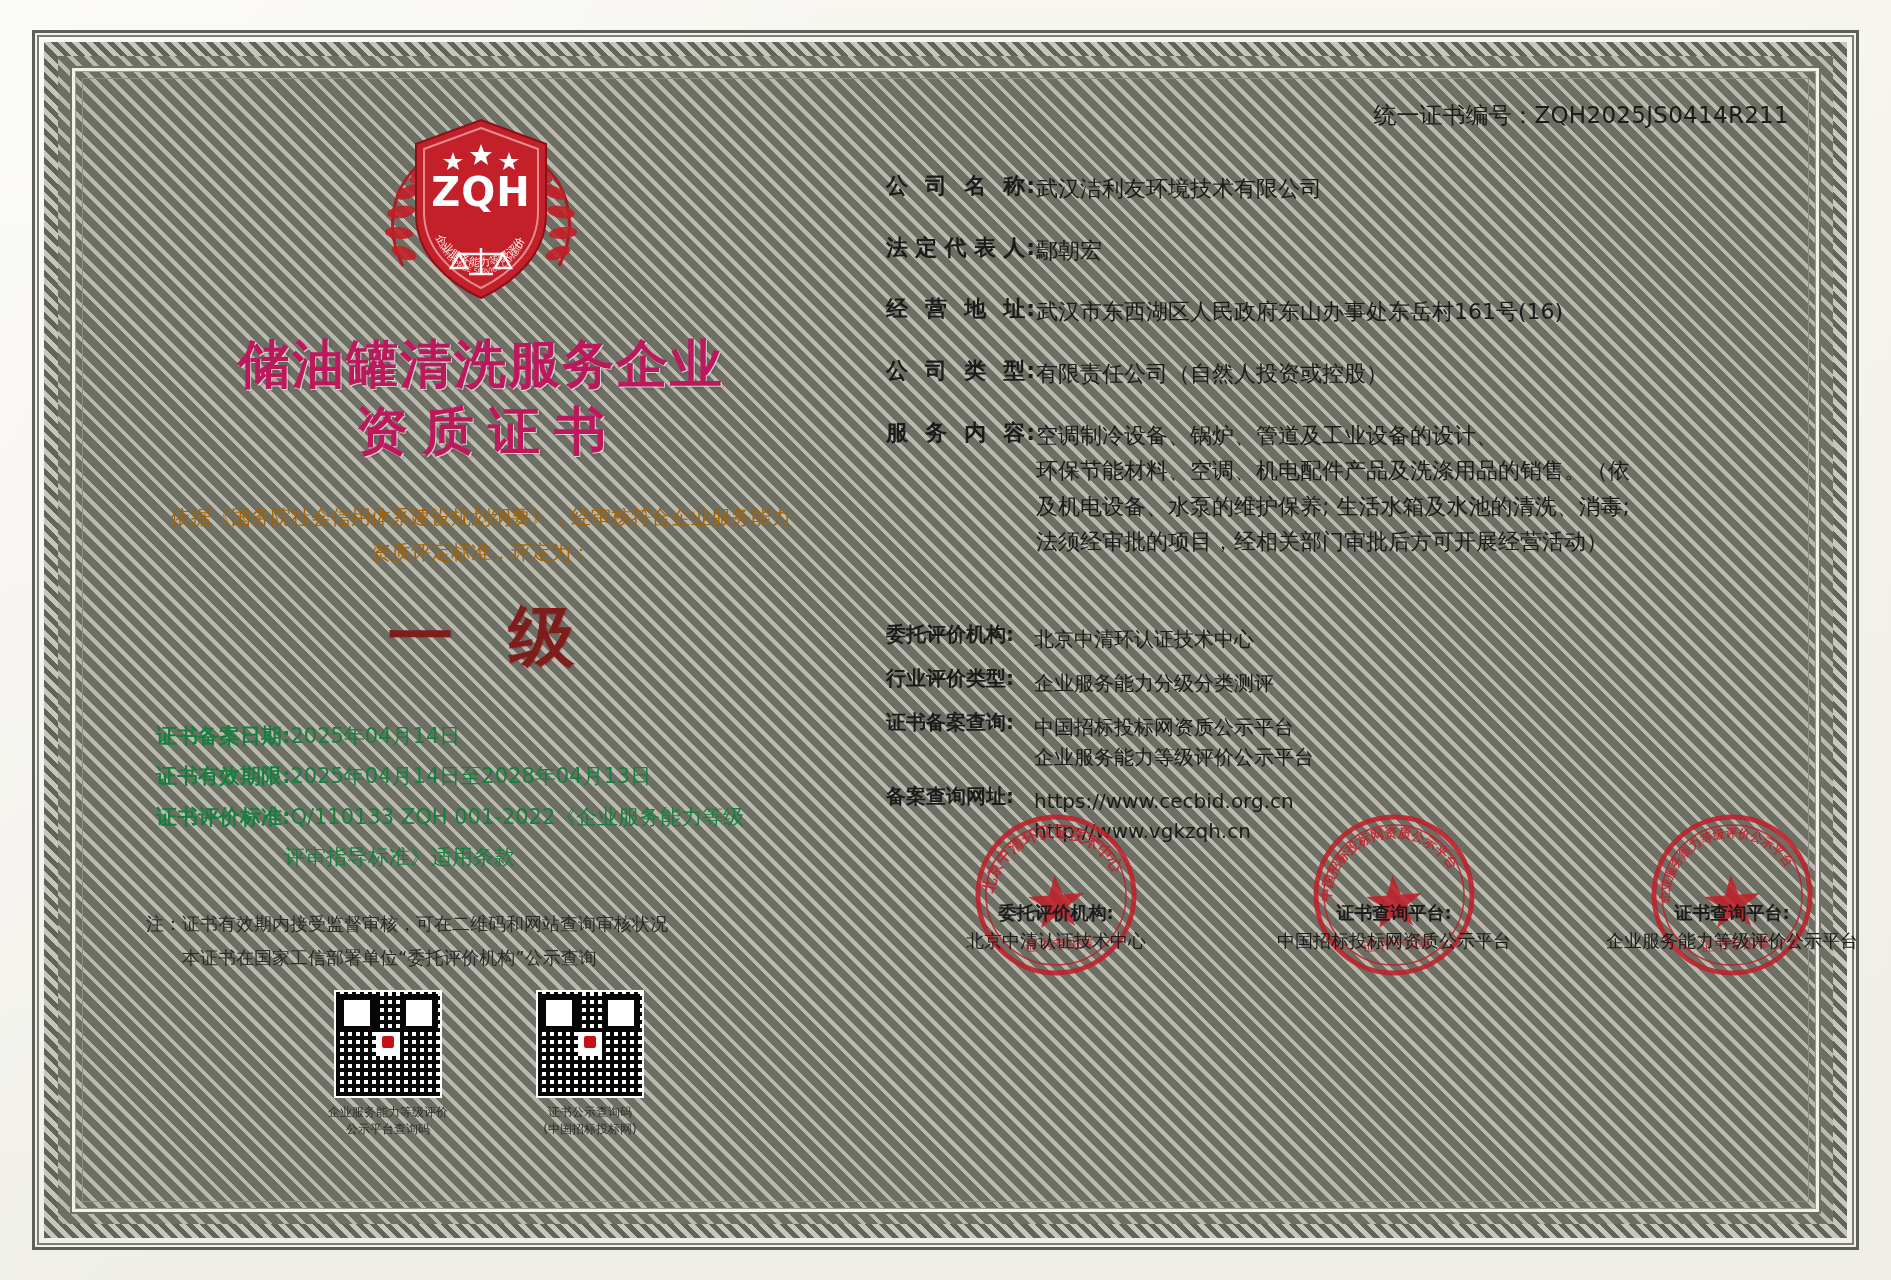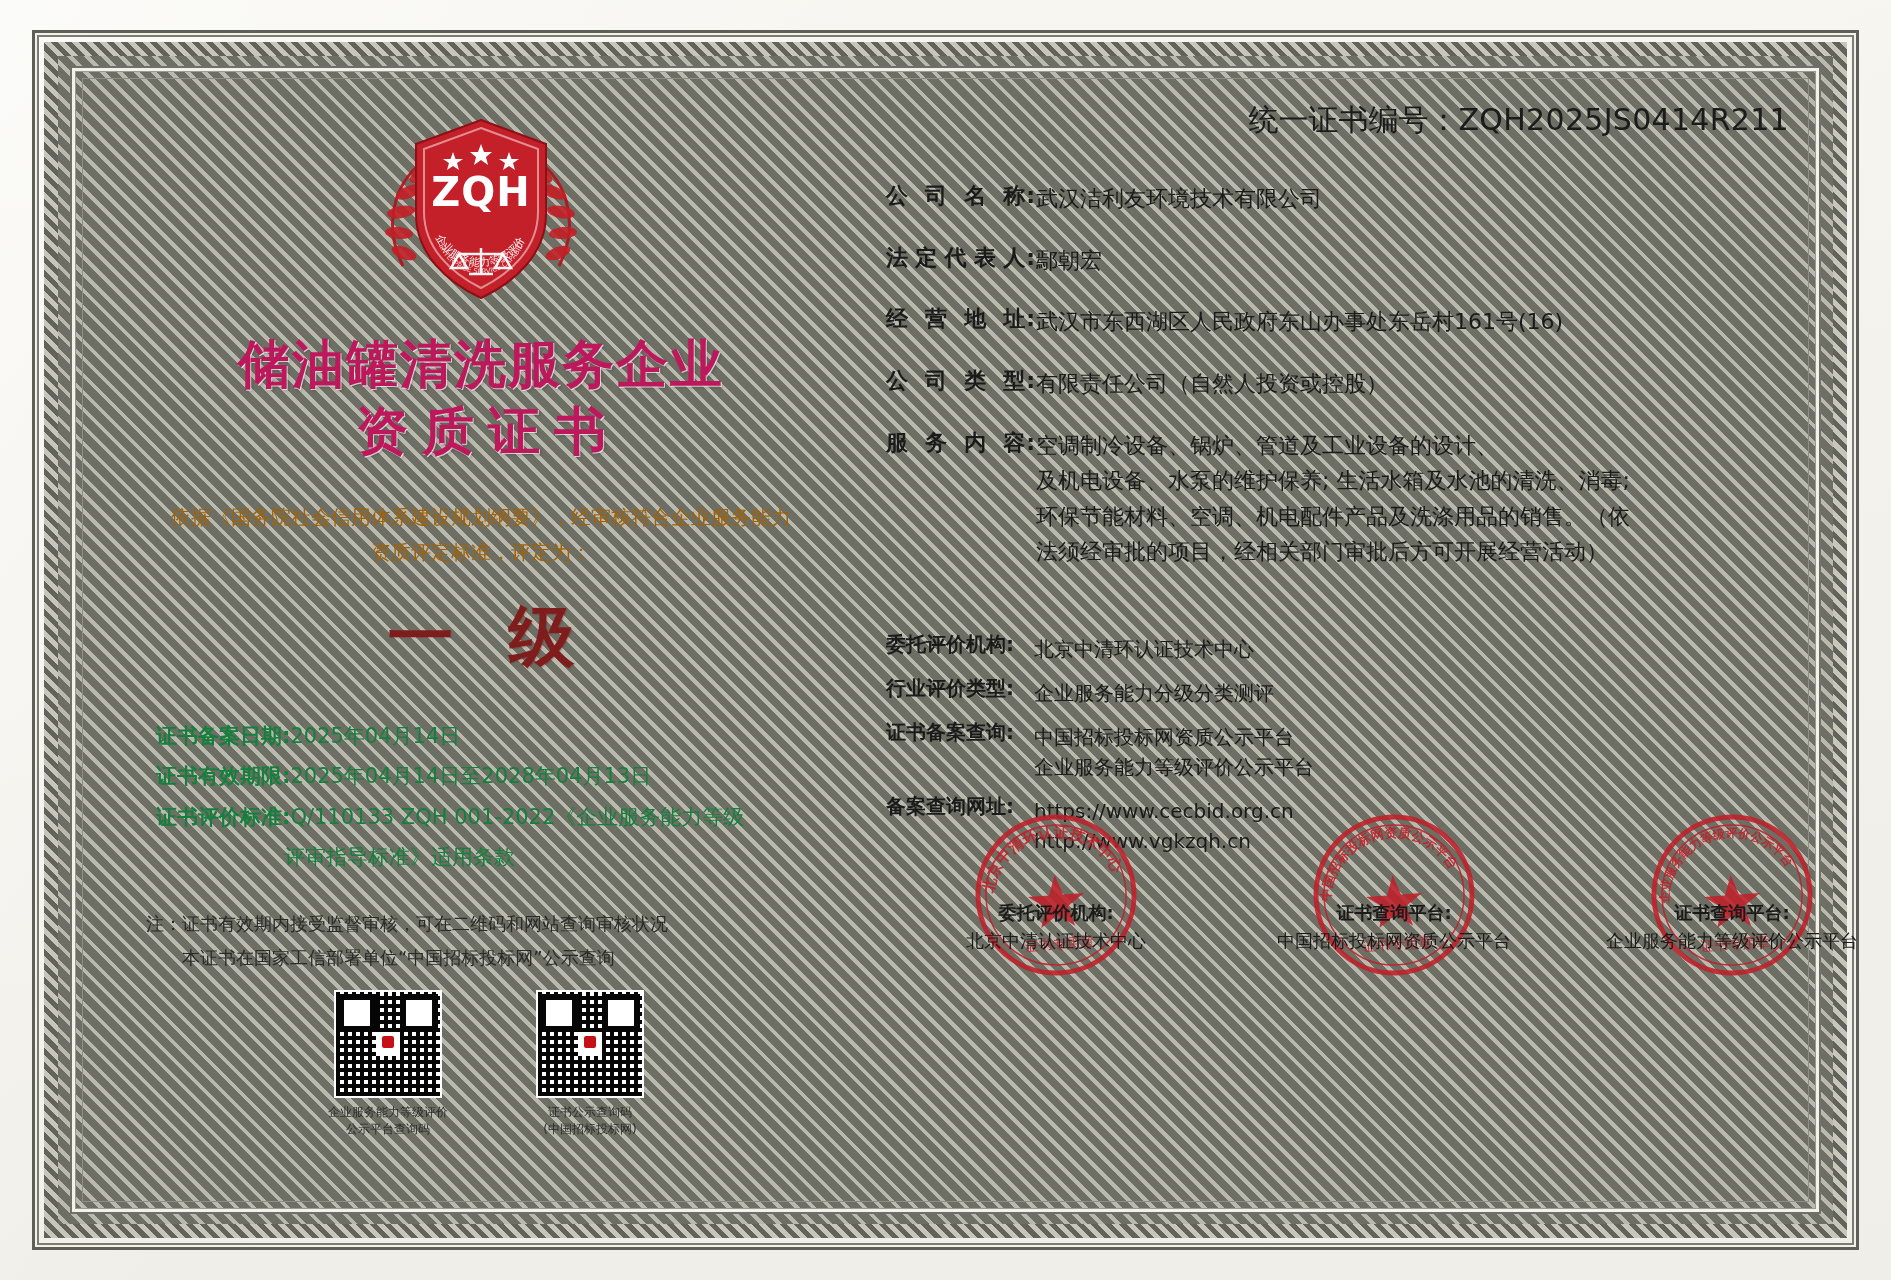--- a/index.html
+++ b/index.html
@@ -204,21 +204,21 @@
 
   
   .right-col {
     position: absolute;
     left: 790px; top: 0; right: 0;
   }
 
   .cert-no {
     text-align: right;
     font-family: "DejaVu Sans", "Liberation Sans", sans-serif;
-    font-size: 30px;
+    font-size: 23px;
     color: #1b1b1b;
     padding-right: 6px;
     margin-top: 8px;
   }
   .cert-no .num { font-weight: normal; letter-spacing: 0.3px; }
 
   .info-table {
     margin-top: 40px;
     font-family: "DejaVu Sans", "Liberation Sans", sans-serif;
     font-size: 22px;
@@ -384,21 +384,21 @@
           <span class="k">证书有效期限:</span><span class="v">2025年04月14日至2028年04月13日</span>
         </div>
         <div class="meta-row">
           <span class="k">证书评价标准:</span><span class="v">Q/110133 ZQH 001-2022《企业服务能力等级</span>
         </div>
         <div class="meta-row meta-cont">评审指导标准》适用条款</div>
       </div>
 
       <div class="note">
         <div>注：证书有效期内接受监督审核，可在二维码和网站查询审核状况</div>
-        <span class="ind">本证书在国家工信部署单位“中国招标投标网”公示查询</span>
+        <span class="ind">本证书在国家工信部署单位“委托评价机构”公示查询</span>
       </div>
 
       <div class="qr-area">
         <div class="qr-block">
           <div class="qr-img">
             <div class="qr-center">
                 <i></i>
               </div>
           </div>
           <div class="qr-caption">
@@ -479,22 +479,22 @@
 
         <div class="info-row">
           <div class="info-label">
             <span>服</span>
             <span>务</span>
             <span>内</span>
             <span>容:</span>
           </div>
           <div class="info-value">
             <span class="ln">空调制冷设备、锅炉、管道及工业设备的设计、</span>
+            <span class="ln">环保节能材料、空调、机电配件产品及洗涤用品的销售。（依</span>
             <span class="ln">及机电设备、水泵的维护保养; 生活水箱及水池的清洗、消毒;</span>
-            <span class="ln">环保节能材料、空调、机电配件产品及洗涤用品的销售。（依</span>
             <span class="ln">法须经审批的项目，经相关部门审批后方可开展经营活动）</span>
           </div>
         </div>
       </div>
 
       <div class="agency-block">
         <div class="agency-row">
           <div class="agency-label">委托评价机构:</div>
           <div class="agency-value">
             <span class="ln">北京中清环认证技术中心</span>

